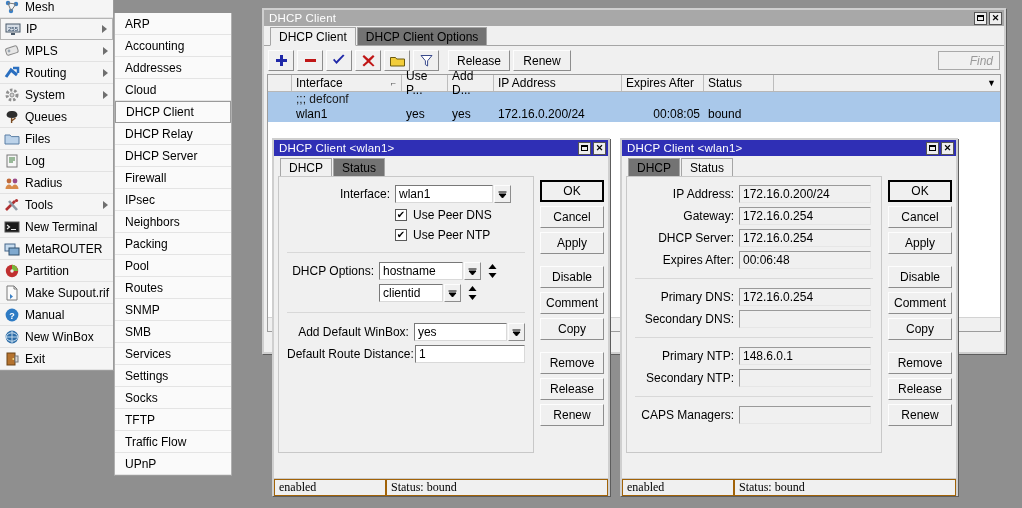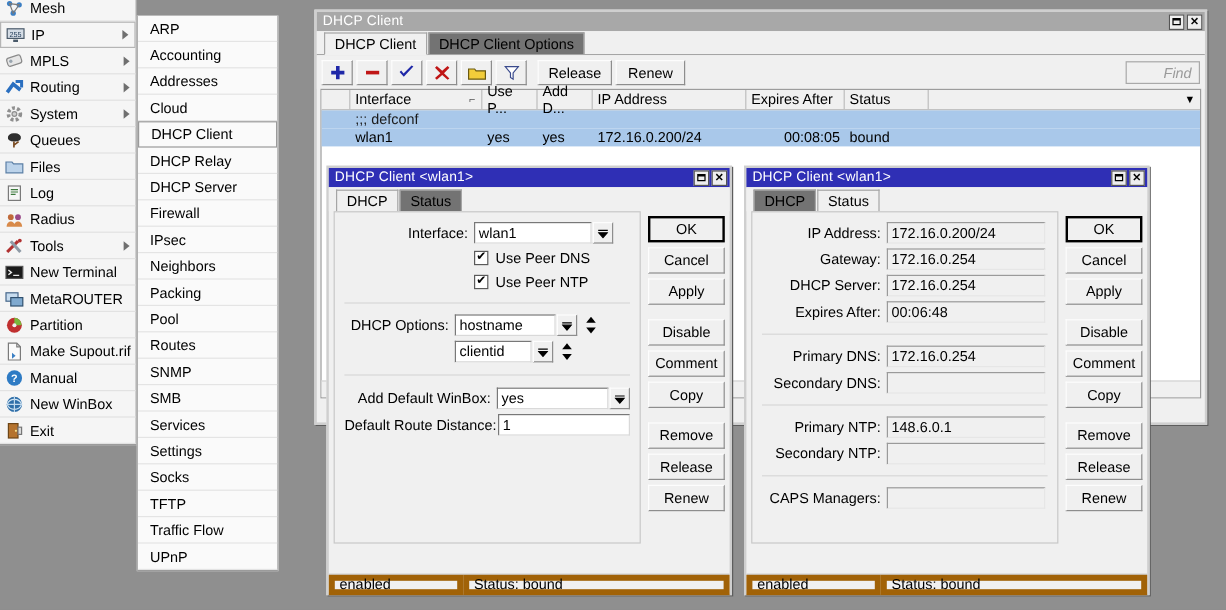--- a/index.html
+++ b/index.html
@@ -123,22 +123,22 @@
   .sbtn { height: 22px; margin-bottom: 4px; background: #f0f0f0;
           border: 1px solid; border-color: #fdfdfd #8d8d8d #8d8d8d #fdfdfd;
           display: flex; align-items: center; justify-content: center; font-size: 12px; }
   .sbtn.default { border: 2px solid #000; }
 
   .panel { border: 1px solid #c8c8c8; background: #f0f0f0; }
   .sep { height: 1px; background: #d8d8d8; margin: 3px 0; }
 
   .statusbar { display: flex; height: 17px; border-top: 1px solid #c9c9c9;
                background: #f0f0f0; font-size: 12px; align-items: center; }
-  .statusbar .cell { border: 5px solid #a16207; height: 17px; display: flex;
-                     align-items: center; padding-left: 4px; }
+  .statusbar .cell { border: 1px solid #a16207; height: 17px; display: flex;
+                     align-items: center; padding-left: 4px; font-family: Liberation Serif, serif; }
 </style>
 </head>
 <body>
 
 <div id="root">
 
   <div class="menu-main" id="menu-main">
       <div class="mrow">
         <span class="ico">
           <svg width="16" height="16">

